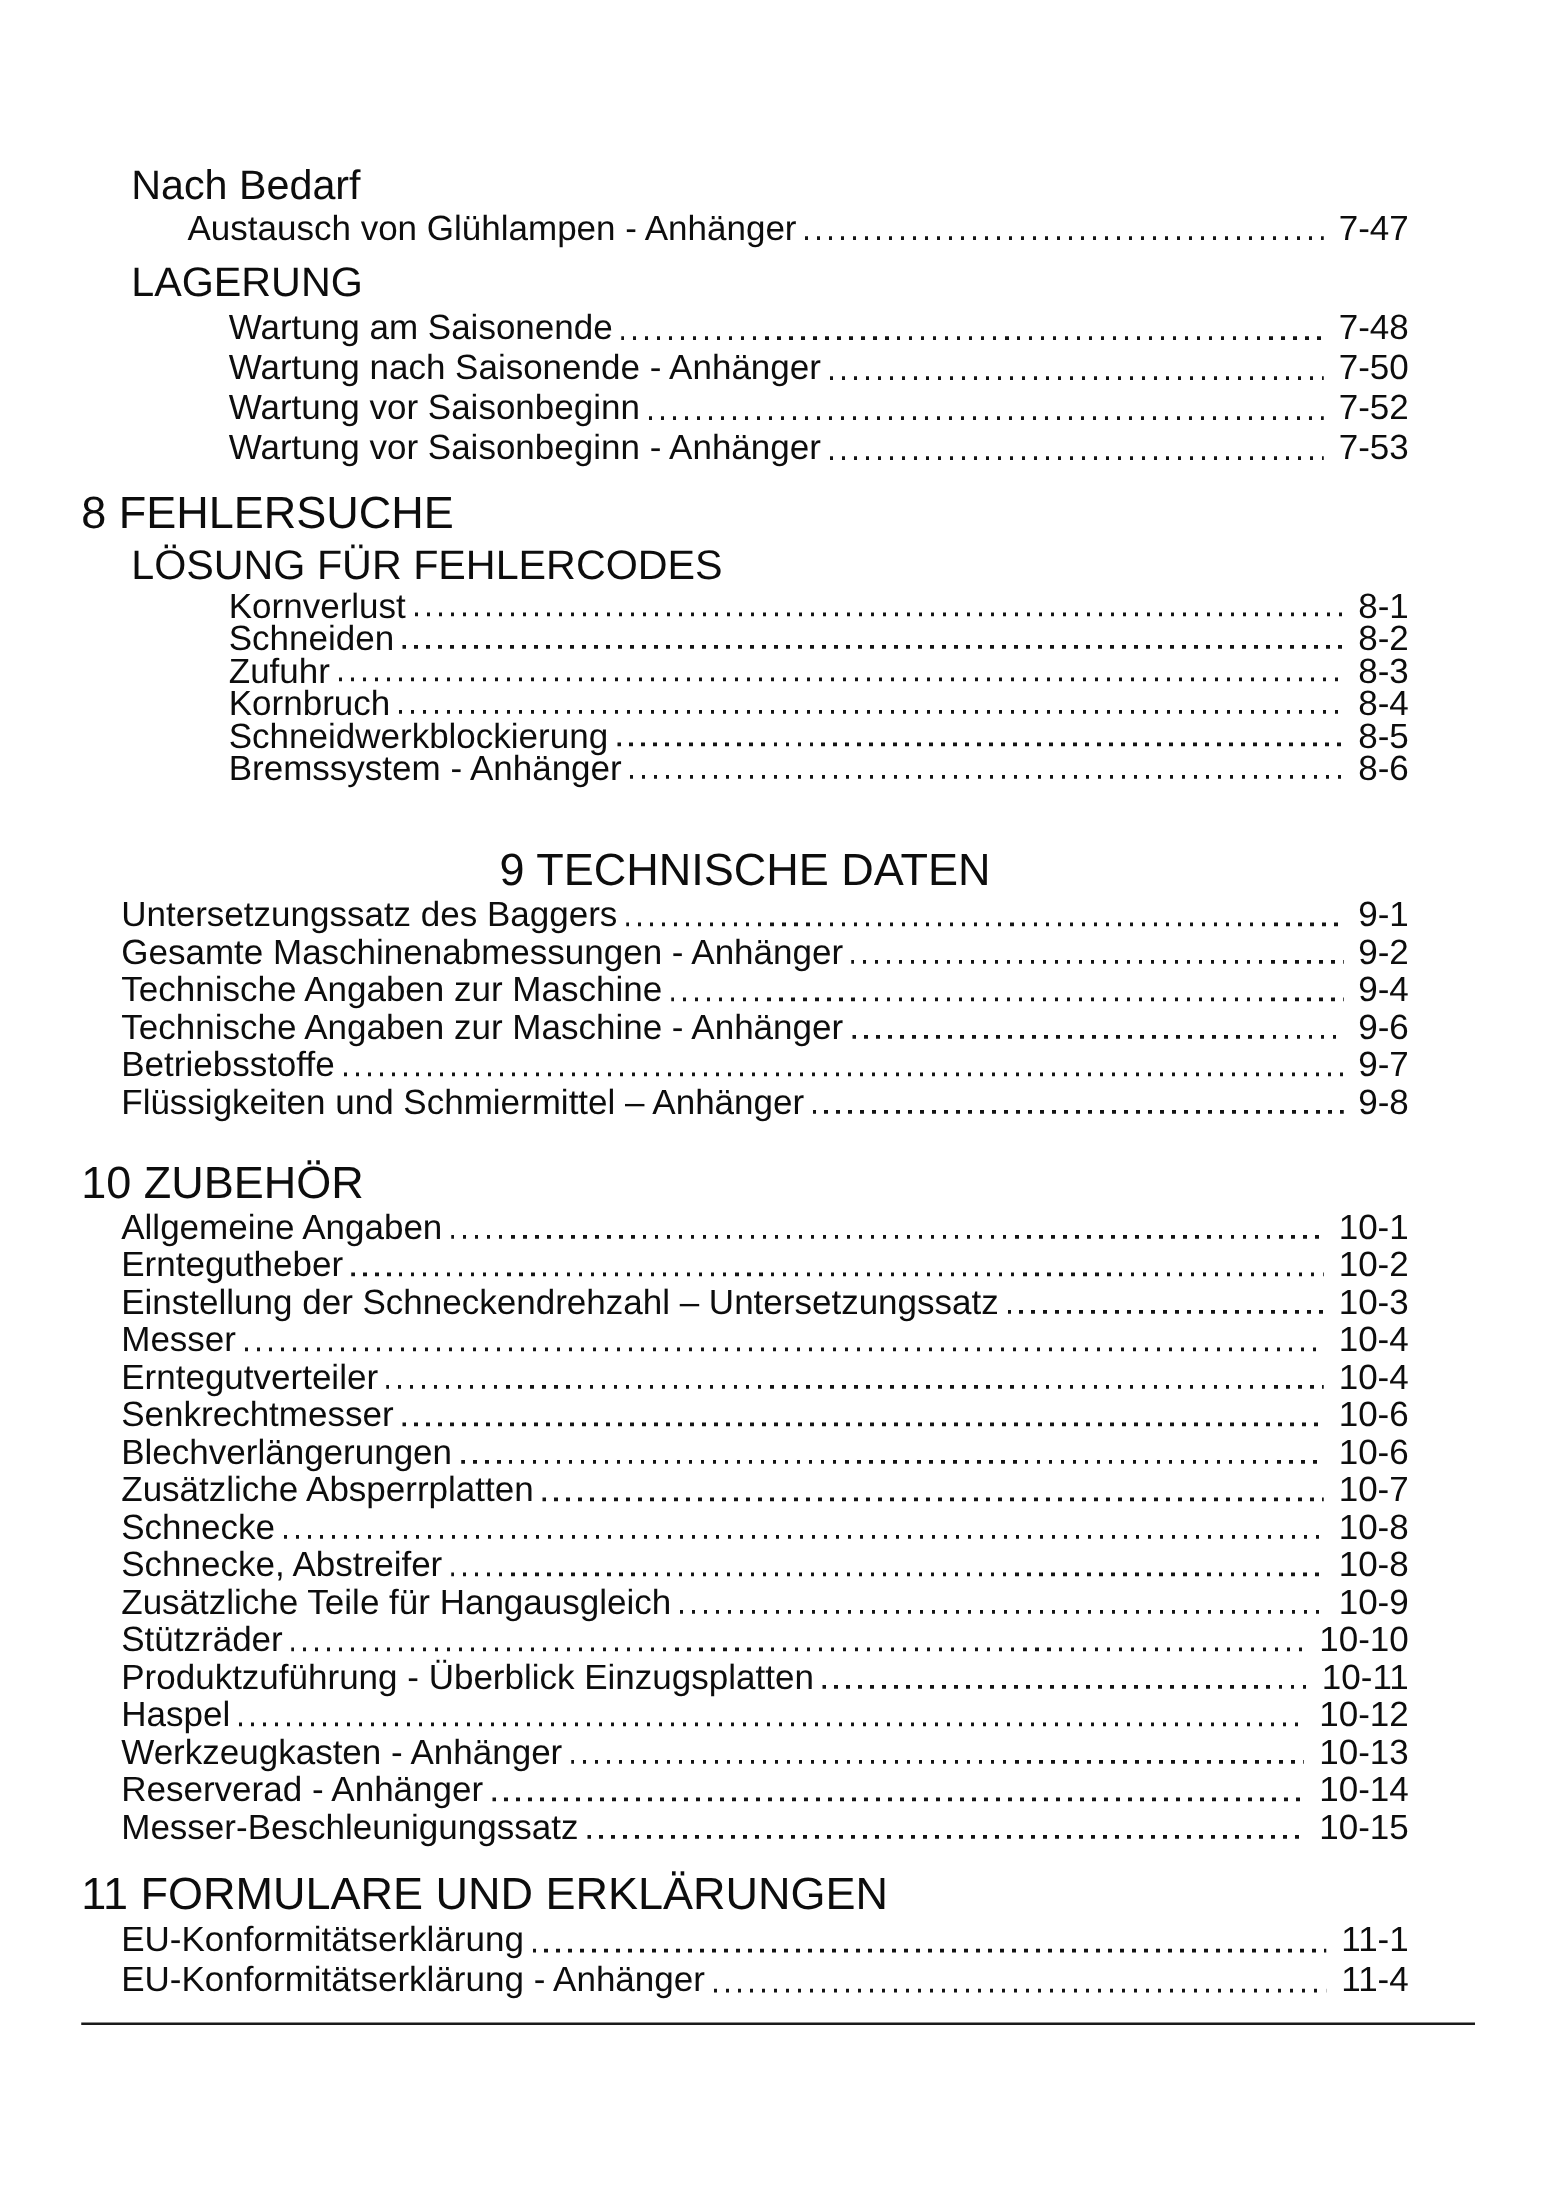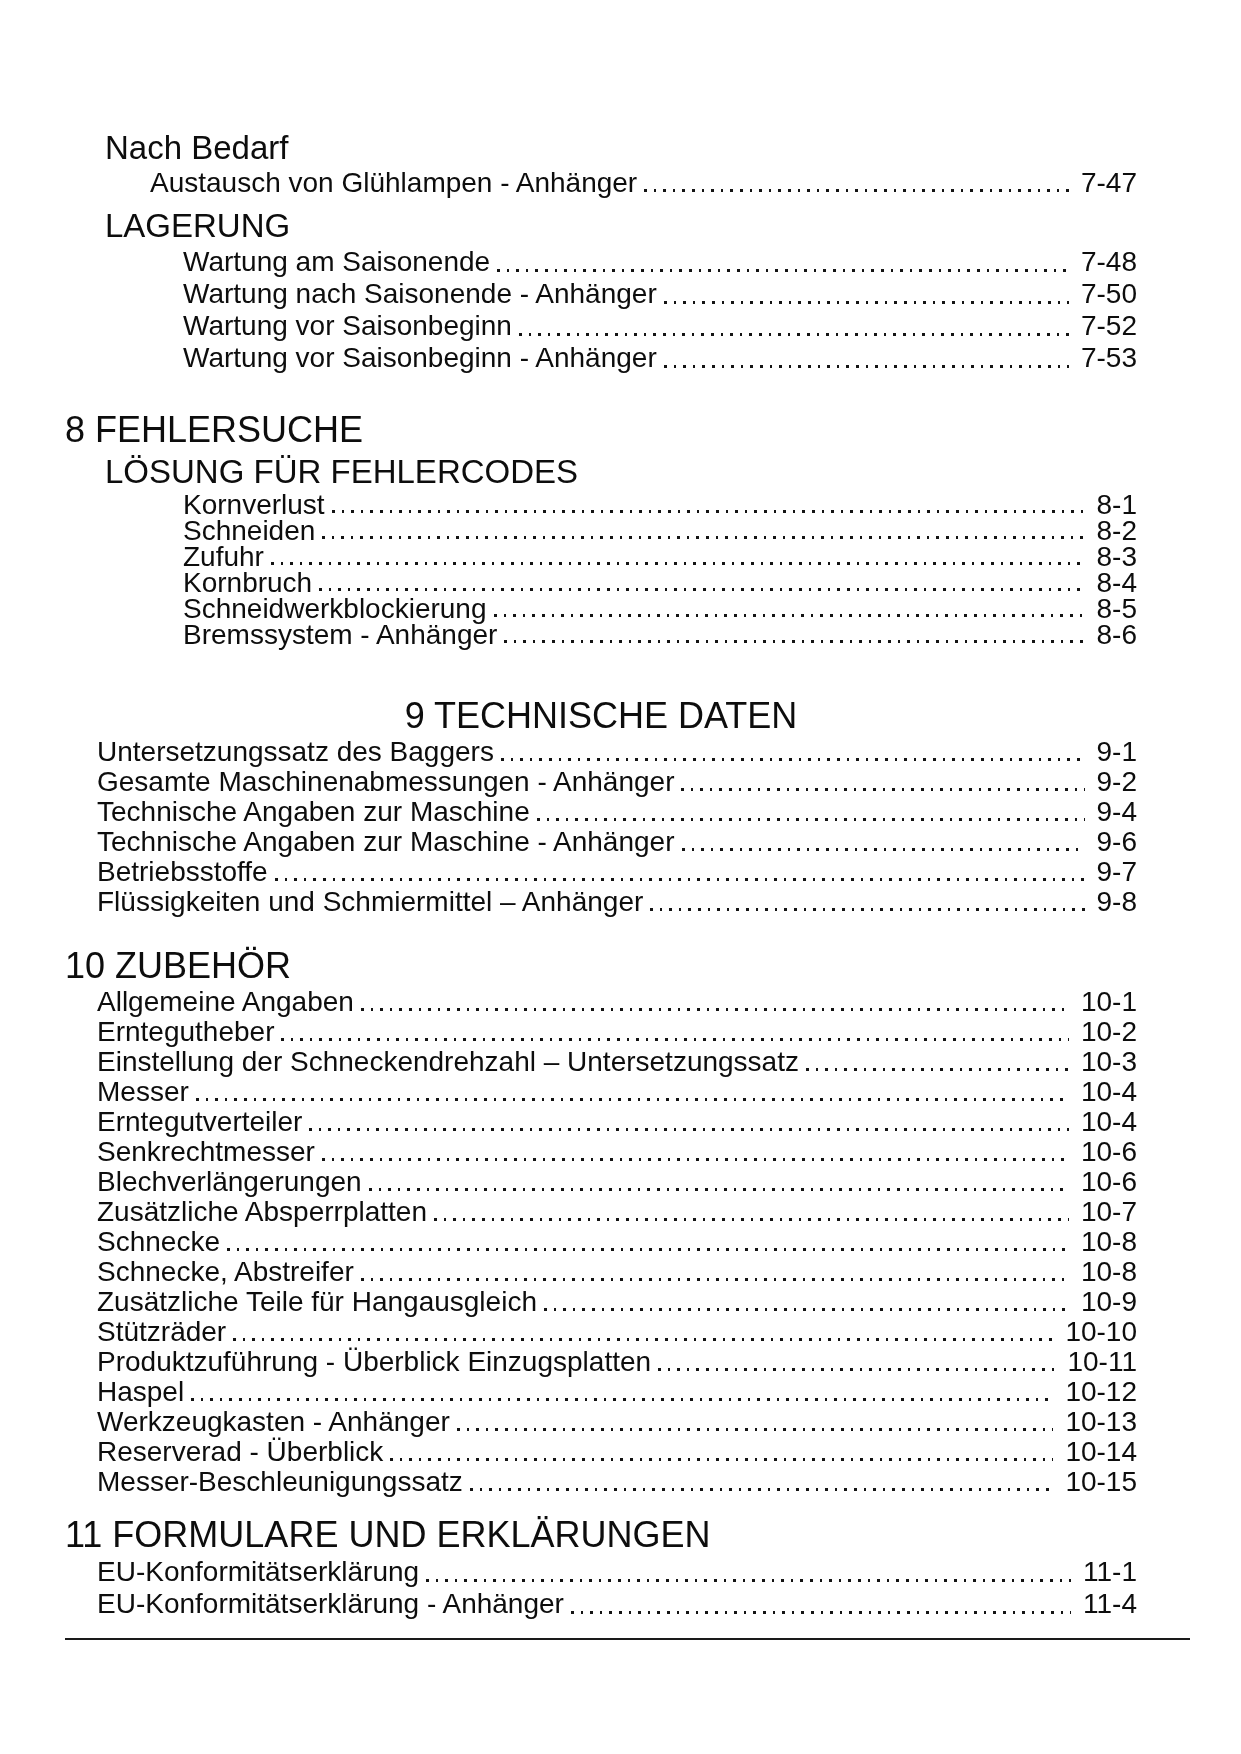--- a/index.html
+++ b/index.html
@@ -13,40 +13,40 @@
     height: 1754px;
     background: #ffffff;
     overflow: hidden;
     font-family: "Liberation Sans", "DejaVu Sans", sans-serif;
     color: #0d0d0d;
     -webkit-font-smoothing: antialiased;
   }
   .content {
     position: absolute;
     left: 65px;
-    right: 104px;
+    right: 114px;
     top: 127px;
   }
   .chapter-title {
     font-size: 36px;
     line-height: 43px;
     font-weight: 400;
     margin: 0;
     white-space: nowrap;
   }
   .section-title {
     font-size: 33px;
     line-height: 41px;
     font-weight: 400;
     margin: 0 0 0 40px;
     white-space: nowrap;
   }
   .section + .section .section-title { margin-top: 7px; }
 
-  .group:nth-of-type(2) .chapter-title { margin-top: 34px; }
+  .group:nth-of-type(2) .chapter-title { margin-top: 14px; }
   .group:nth-of-type(3) .chapter-title { margin-top: 46px; text-align: center; }
   .group:nth-of-type(4) .chapter-title { margin-top: 27px; }
   .group:nth-of-type(5) .chapter-title { margin-top: 16px; }
 
   .toc-row {
     display: flex;
     align-items: baseline;
     font-size: 28px;
     line-height: 30px;
     white-space: nowrap;
@@ -267,21 +267,21 @@
               <span class="label">Haspel</span>
               <span class="dots"></span>
               <span class="pg">10-12</span>
             </div>
             <div class="toc-row">
               <span class="label">Werkzeugkasten - Anhänger</span>
               <span class="dots"></span>
               <span class="pg">10-13</span>
             </div>
             <div class="toc-row">
-              <span class="label">Reserverad - Überblick</span>
+              <span class="label">Reserverad - Anhänger</span>
               <span class="dots"></span>
               <span class="pg">10-14</span>
             </div>
             <div class="toc-row">
               <span class="label">Messer-Beschleunigungssatz</span>
               <span class="dots"></span>
               <span class="pg">10-15</span>
             </div>
           </div>
         </div>

